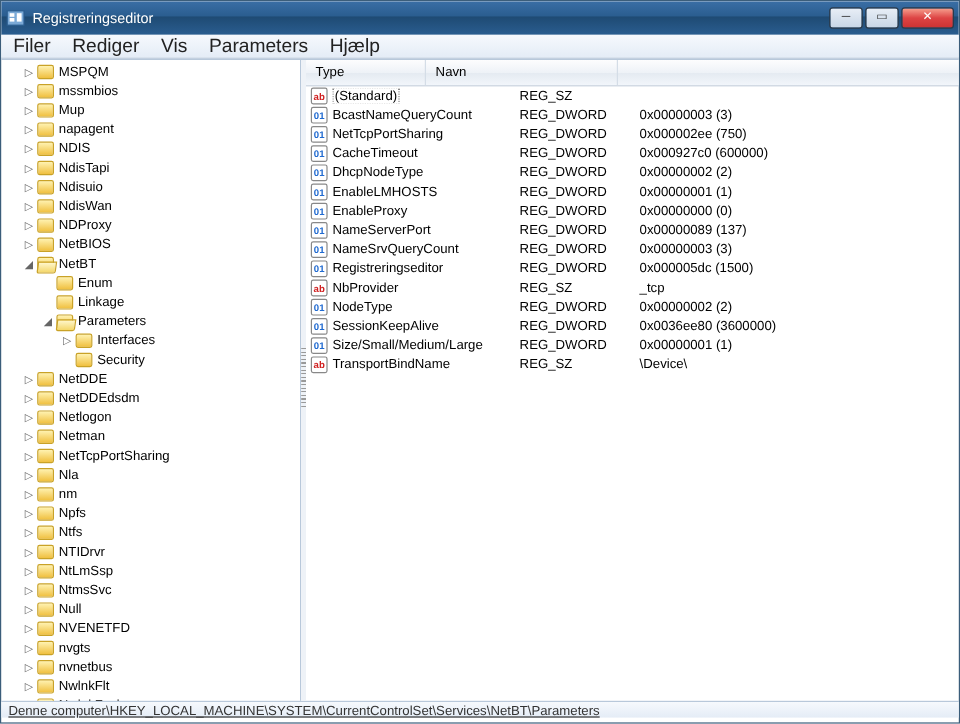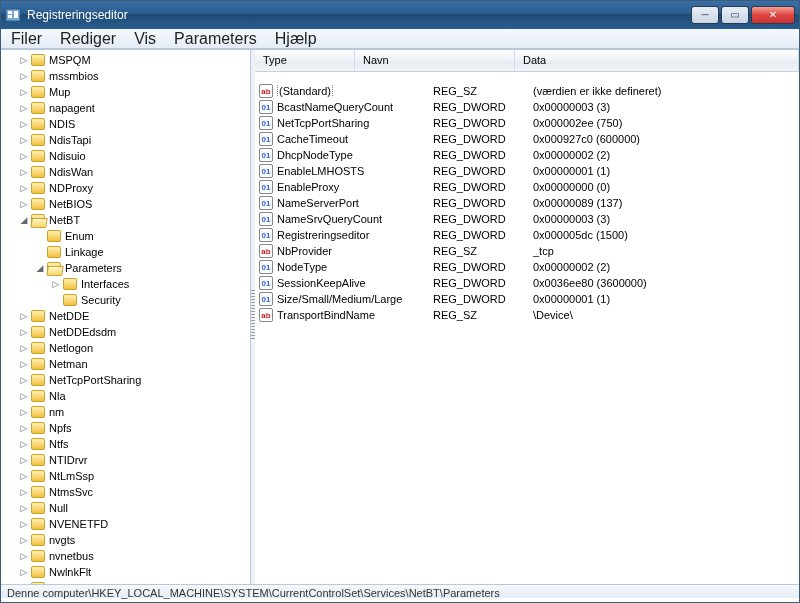--- a/index.html
+++ b/index.html
@@ -135,21 +135,20 @@
   .list-header .col {
     padding: 4px 8px;
     border-right: 1px solid #d4dde7;
   }
   .col-name { width: 160px; }
   .col-type { width: 100px; }
   .col-data { flex: 1; }
   .list-body {
     flex:1;
     overflow:auto;
-    margin-top:11px;
   }
   .list-row {
     display:flex;
     height: 16px;
     align-items: center;
     font-size: 11px;
     padding-left: 4px;
   }
   .val-icon {
     width: 14px; height: 14px;
@@ -166,20 +165,21 @@
   .lc-type{width:100px;}
   .lc-data{flex:1;}
   .name-sel{border:1px dotted #888;padding:0 1px;}
   .statusbar {
     height: 14px;
     border-top: 1px solid #b8c8da;
     background: linear-gradient(to bottom,#f6f9fd,#e4ecf6);
     font-size: 11px;
     padding: 2px 6px;
     color: #333;
+    text-decoration: underline;
   }
 </style>
 </head>
 <body>
 
 <div class="titlebar">
   <span class="app-icon">
     <svg width="16" height="16" viewBox="0 0 16 16">
         <rect x="1" y="2" width="14" height="12" fill="#7aa9d6" stroke="#2a5d8f"></rect>
         <rect x="3" y="4" width="4" height="3" fill="#fff"></rect>
@@ -380,28 +380,26 @@
         </div>
     </div>
   </div>
   <div class="splitter">
       <div class="splitter-grip"></div>
     </div>
   <div class="list-pane">
     <div class="list-header">
       <div class="col col-type">Type</div>
       <div class="col col-name">Navn</div>
-      <div class="col col-data">Data</div>
     </div>
     <div class="list-body" id="list">
         <div class="list-row">
           <span class="val-icon sz">ab</span>
           <span class="lc-name"><span class="name-sel">(Standard)</span></span>
           <span class="lc-type">REG_SZ</span>
-          <span class="lc-data">(værdien er ikke defineret)</span>
         </div>
         <div class="list-row">
           <span class="val-icon bin">01</span>
           <span class="lc-name">BcastNameQueryCount</span>
           <span class="lc-type">REG_DWORD</span>
           <span class="lc-data">0x00000003 (3)</span>
         </div>
         <div class="list-row">
           <span class="val-icon bin">01</span>
           <span class="lc-name">NetTcpPortSharing</span>

